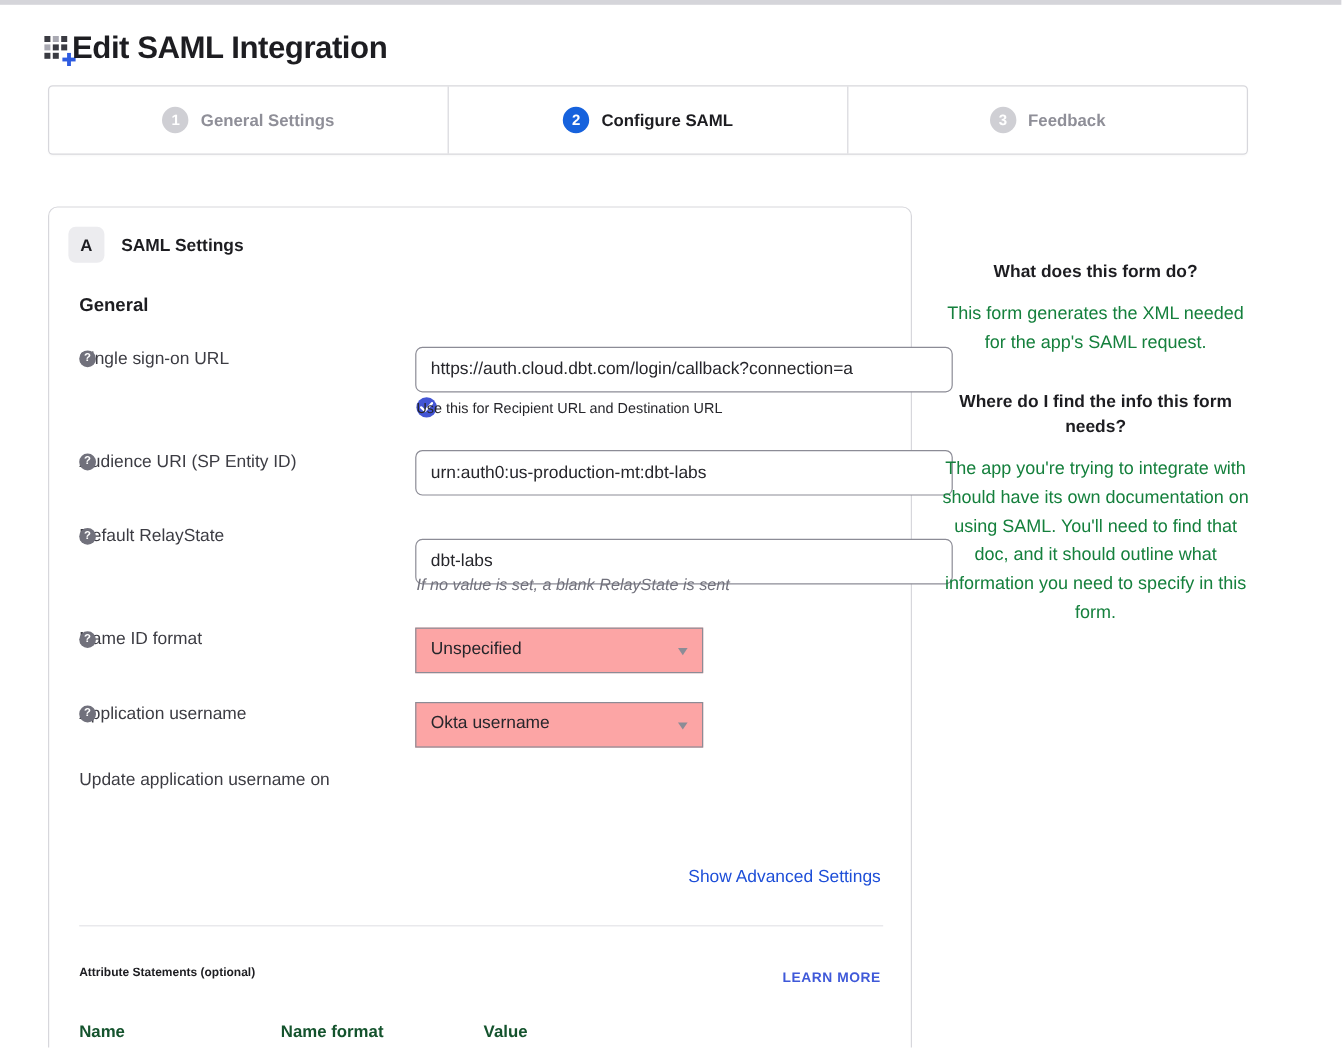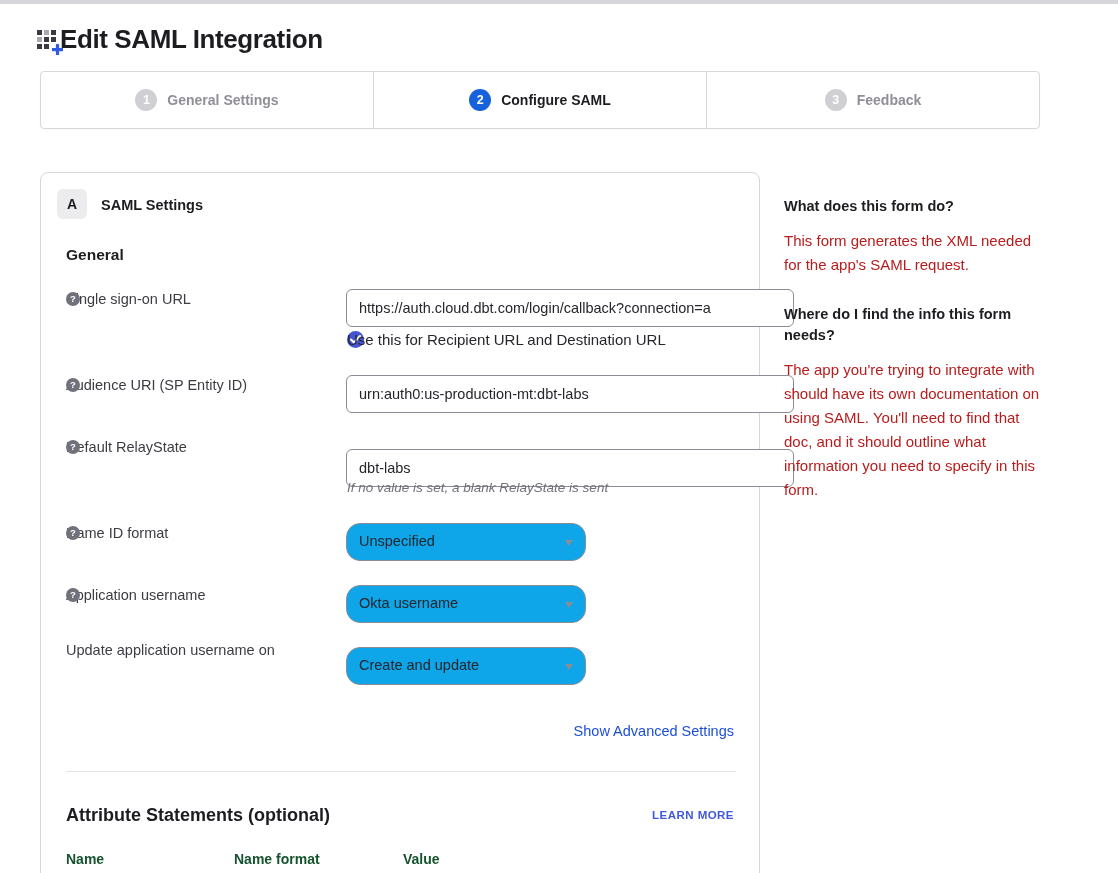--- a/index.html
+++ b/index.html
@@ -64,58 +64,58 @@
   }
   .help-icon::after { content: "?"; }
   .text-input {
     left: 305px; width: 448px; height: 38px; border: 1px solid #8c8c96;
     border-radius: 6px; padding: 0 12px; font-size: 14.5px; color: #26262b;
     font-family: "Liberation Sans", "DejaVu Sans", sans-serif; background: #fff;
     white-space: nowrap; overflow: hidden;
   }
   .select-box {
     left: 305px; width: 240px; height: 38px; border: 1px solid #8c8c96;
-    border-radius: 14px; background: #0ea5e9; cursor: pointer;
+    border-radius: 0; background: #fca5a5; cursor: pointer;
   }
   .select-value {
     position: absolute; left: 12px; top: 9px; font-size: 14.5px; color: #26262b;
     white-space: nowrap;
   }
   .select-caret {
     position: absolute; right: 12px; top: 16px; width: 0; height: 0;
     border-left: 4.5px solid transparent; border-right: 4.5px solid transparent;
     border-top: 6px solid #8c8c96;
   }
   .checkbox-row { left: 306px; display: flex; align-items: center; gap: 10px; }
   .checkbox {
     position: relative; width: 17px; height: 17px; border-radius: 50%;
     background: #4355d4; flex: 0 0 auto; cursor: pointer;
     display: flex; align-items: center; justify-content: center;
   }
   .checkbox svg { display: block; }
-  .checkbox-label { font-size: 15px; color: #26262b; white-space: nowrap; text-align: center; }
+  .checkbox-label { font-size: 12px; color: #26262b; white-space: nowrap; text-align: center; }
   .field-hint { left: 306px; font-size: 13.5px; color: #71717c; white-space: nowrap; font-style: italic; }
   .advanced-link {
     right: 25px; top: 550px; font-size: 14.5px; color: #1d4ed8; cursor: pointer;
     text-decoration: none; white-space: nowrap;
   }
   .divider { left: 25px; top: 598px; width: 670px; height: 1px; background: #e4e4e8; }
-  .attr-heading { left: 25px; top: 632px; font-size: 18px; font-weight: 700; color: #1d1d21; white-space: nowrap; }
+  .attr-heading { left: 25px; top: 632px; font-size: 10px; font-weight: 700; color: #1d1d21; white-space: nowrap; }
   .learn-more {
     right: 25px; top: 636px; font-size: 11.5px; font-weight: 600; color: #3f59d9;
     letter-spacing: 0.04em; cursor: pointer; text-decoration: none; white-space: nowrap;
   }
   .col-header { top: 678px; font-size: 14px; font-weight: 700; color: #14532d; white-space: nowrap; }
   .col-name { left: 25px; }
   .col-format { left: 193px; }
   .col-value { left: 362px; }
   
-  .sidebar { position: absolute; left: 784px; top: 196px; width: 258px; }
+  .sidebar { position: absolute; left: 784px; top: 217px; width: 258px; text-align: center; }
   .sidebar h3 { font-size: 14.5px; font-weight: 700; color: #1d1d21; line-height: 21px; margin: 0 0 12px; }
-  .sidebar p { font-size: 15px; color: #b91c1c; line-height: 24px; margin: 0 0 27px; }
+  .sidebar p { font-size: 15px; color: #15803d; line-height: 24px; margin: 0 0 27px; }
 </style>
 </head>
 <body>
 
 <div class="top-strip"></div>
 
 <span class="title-icon">
   <svg width="28" height="28" viewBox="0 0 28 28">
     <rect x="1" y="3" width="5" height="5" fill="#3a3b42"></rect>
     <rect x="8" y="3" width="5" height="5" fill="#a9a9b2"></rect>
@@ -192,24 +192,20 @@
     <span class="help-icon"></span>
   </div>
   <div class="select-box" style="top:412px">
     <span class="select-value">Okta username</span>
     <span class="select-caret"></span>
   </div>
 
   <div class="field-label" style="top:477px">
     <span>Update application username on</span>
   </div>
-  <div class="select-box" style="top:474px">
-    <span class="select-value">Create and update</span>
-    <span class="select-caret"></span>
-  </div>
 
   <a class="advanced-link" href="#">Show Advanced Settings</a>
 
   <div class="divider"></div>
 
   <div class="attr-heading">Attribute Statements (optional)</div>
   <a class="learn-more" href="#">LEARN MORE</a>
 
   <div class="col-header col-name">Name</div>
   <div class="col-header col-format">Name format</div>

